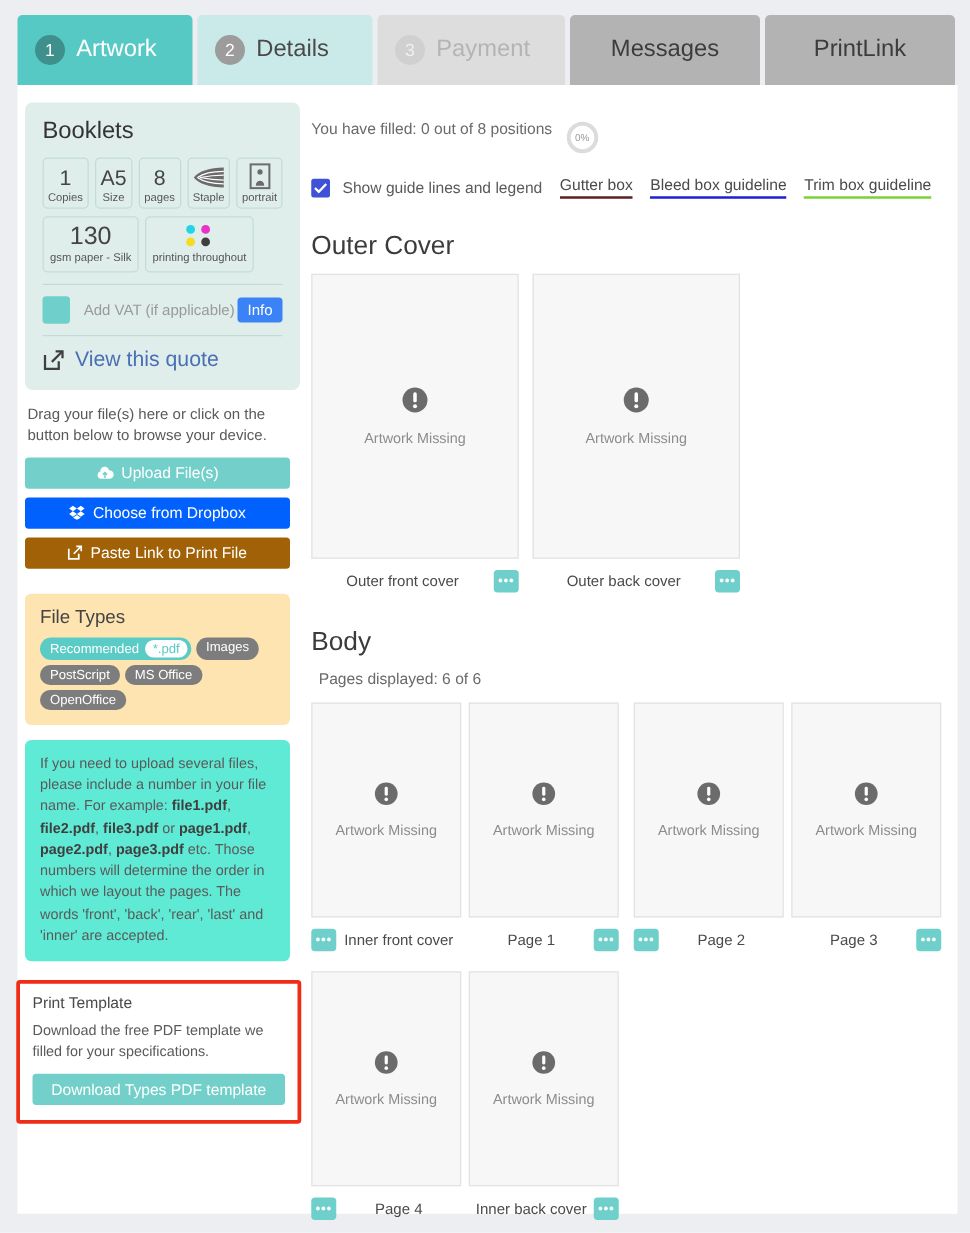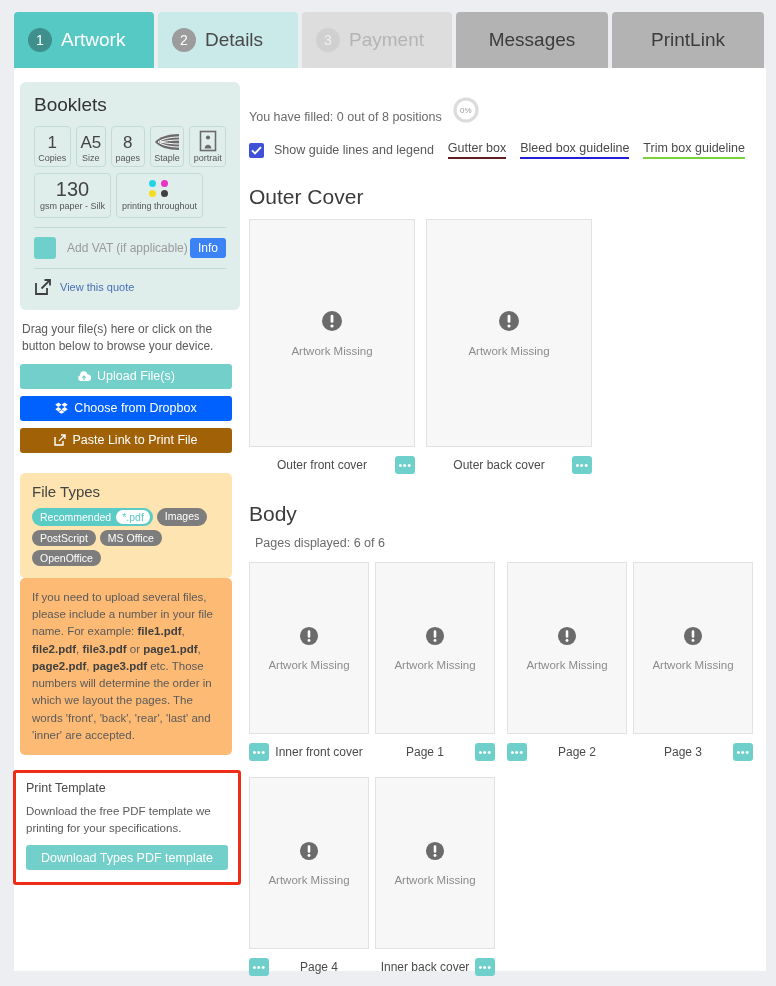--- a/index.html
+++ b/index.html
@@ -83,21 +83,21 @@
     flex: 0 0 auto; cursor: pointer;
   }
   .vat-lbl { font-size: 12px; color: #9a9a9a; margin-left: 11px; flex: 1 1 auto; }
   .info-btn {
     background: #3b82f6; color: #ffffff; font-size: 12px;
     border-radius: 3px; padding: 3px 8px; cursor: pointer;
   }
 
   .quote-row { display: flex; align-items: center; gap: 8px; }
   .ext-icon { width: 18px; height: 18px; display: block; }
-  .quote-link { font-size: 11px; color: #4a6fb5; cursor: pointer; }
+  .quote-link { font-size: 17px; color: #4a6fb5; cursor: pointer; }
 
   .drag-text {
     font-size: 12px; color: #5a5a5a; line-height: 1.42;
     margin: 11px 0 9px 2px; width: 212px;
   }
 
   .btn {
     display: flex; align-items: center; justify-content: center; gap: 6px;
     height: 25px; border-radius: 3px; font-size: 12.5px;
     color: #ffffff; cursor: pointer; margin-bottom: 7px; width: 212px;
@@ -121,43 +121,43 @@
   .ft-title { font-size: 15px; color: #444; margin-bottom: 8px; }
   .chips { display: flex; flex-wrap: wrap; gap: 4px; }
   .chip {
     border-radius: 9px; font-size: 10.5px; color: #fff;
     padding: 2px 8px; background: #7d7d7d; cursor: pointer; white-space: nowrap;
   }
   .chip-rec { background: #5bcbc5; display: flex; align-items: center; gap: 5px; padding-right: 3px; }
   .chip-rec b { background: #ffffff; color: #5bcbc5; border-radius: 8px; padding: 1px 6px; font-weight: normal; }
 
   .note-panel {
-    width: 212px; background: #fdba74; border-radius: 5px;
-    padding: 11px 12px; margin-top: 0;
+    width: 212px; background: #5eead4; border-radius: 5px;
+    padding: 11px 12px; margin-top: 12px;
     font-size: 11.5px; color: #5a5a5a; line-height: 1.5;
   }
   .note-panel b { color: #3f3f3f; }
 
   .tpl-panel {
     width: 228px; background: #ffffff; border: 3px solid #ef2d17;
     border-radius: 3px; padding: 8px 10px 12px 10px; margin-top: 15px;
     margin-left: -7px;
   }
   .tpl-title { font-size: 12.5px; color: #4a4a4a; margin-bottom: 8px; }
   .tpl-text { font-size: 11.5px; color: #5a5a5a; line-height: 1.45; margin-bottom: 9px; }
   .tpl-btn {
     height: 25px; background: #72cfc9; color: #fff; border-radius: 3px;
     display: flex; align-items: center; justify-content: center;
     font-size: 12.5px; cursor: pointer;
   }
 
   
   .rightcol { position: absolute; left: 235px; top: 28px; width: 505px; }
 
-  .filled-row { display: flex; align-items: flex-end; gap: 10px; }
+  .filled-row { display: flex; align-items: flex-start; gap: 10px; }
   .filled-text { font-size: 12.5px; color: #6a6a6a; }
   .ring { width: 28px; height: 28px; position: relative; }
   .ring svg { display: block; }
   .ring span {
     position: absolute; inset: 0; display: flex; align-items: center; justify-content: center;
     font-size: 8px; color: #9a9a9a;
   }
 
   .guide-row { display: flex; align-items: center; margin-top: 17px; }
   .cbx {
@@ -356,21 +356,21 @@
       <div class="note-panel">
         If you need to upload several files, please include a number in your file
         name. For example: <b>file1.pdf</b>, <b>file2.pdf</b>, <b>file3.pdf</b> or
         <b>page1.pdf</b>, <b>page2.pdf</b>, <b>page3.pdf</b> etc. Those numbers will
         determine the order in which we layout the pages. The words 'front', 'back',
         'rear', 'last' and 'inner' are accepted.
       </div>
 
       <div class="tpl-panel">
         <div class="tpl-title">Print Template</div>
-        <div class="tpl-text">Download the free PDF template we printing for your specifications.</div>
+        <div class="tpl-text">Download the free PDF template we filled for your specifications.</div>
         <div class="tpl-btn">Download Types PDF template</div>
       </div>
     </div>
 
     <div class="rightcol">
 
       <div class="filled-row">
         <span class="filled-text">You have filled: 0 out of 8 positions</span>
         <span class="ring">
           <svg width="28" height="28" viewBox="0 0 28 28" aria-hidden="true">

